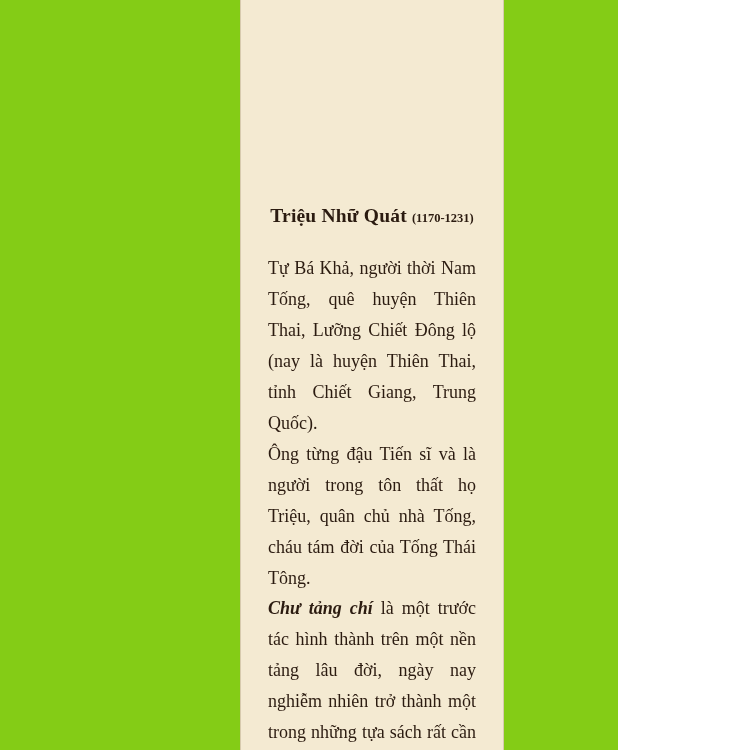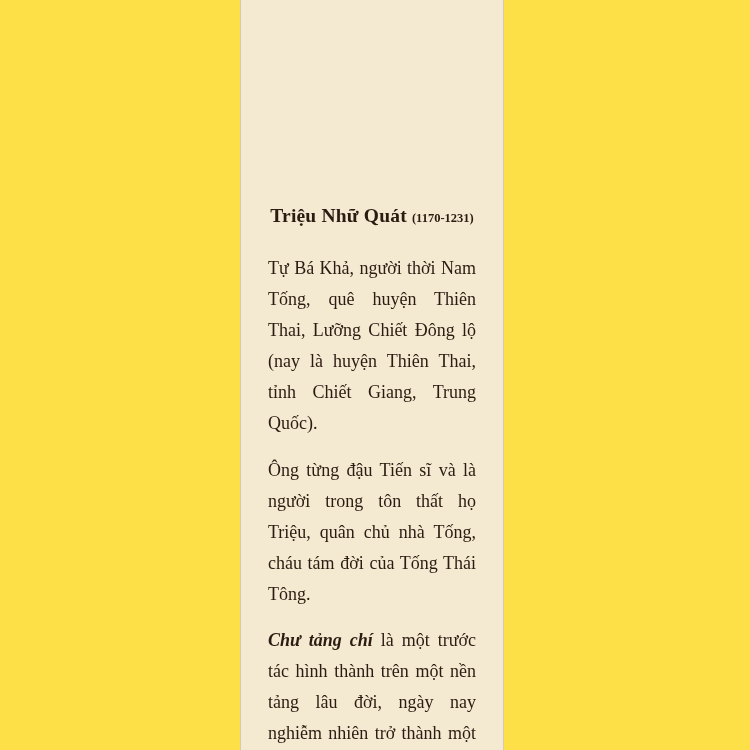--- a/index.html
+++ b/index.html
@@ -7,23 +7,23 @@
     padding: 0;
     width: 750px;
     height: 750px;
     background: #ffffff;
   }
   body {
     font-family: "Liberation Serif", serif;
   }
   .page {
     position: relative;
-    width: 750px;
+    width: 618px;
     height: 750px;
-    background: #fde047;
+    background: #84cc16;
     overflow: hidden;
   }
   
   .panel {
     position: absolute;
     left: 240px;
     top: 0;
     width: 264px;
     height: 750px;
     background: #f4ead2;
@@ -69,21 +69,21 @@
     font-size: 18px;
     line-height: 1.72;
     text-align: justify;
     text-justify: inter-word;
   }
   .para {
     margin: 0;
     text-align: justify;
   }
   .para + .para {
-    margin-top: 16px;
+    margin-top: 0;
   }
   .emph {
     font-style: italic;
     font-weight: bold;
   }
 </style>
 </head>
 <body>
 
 <div class="page">

